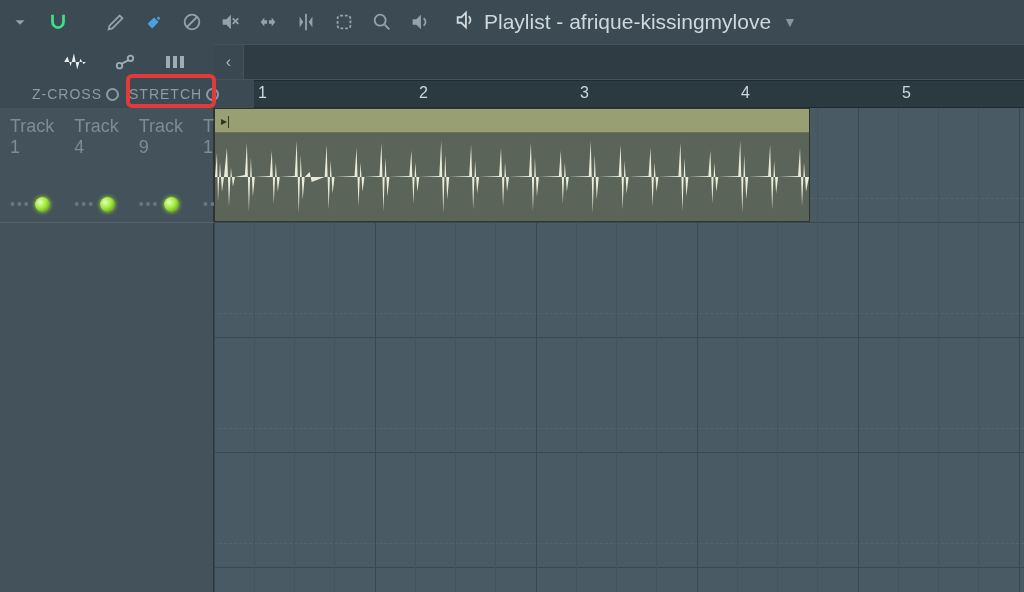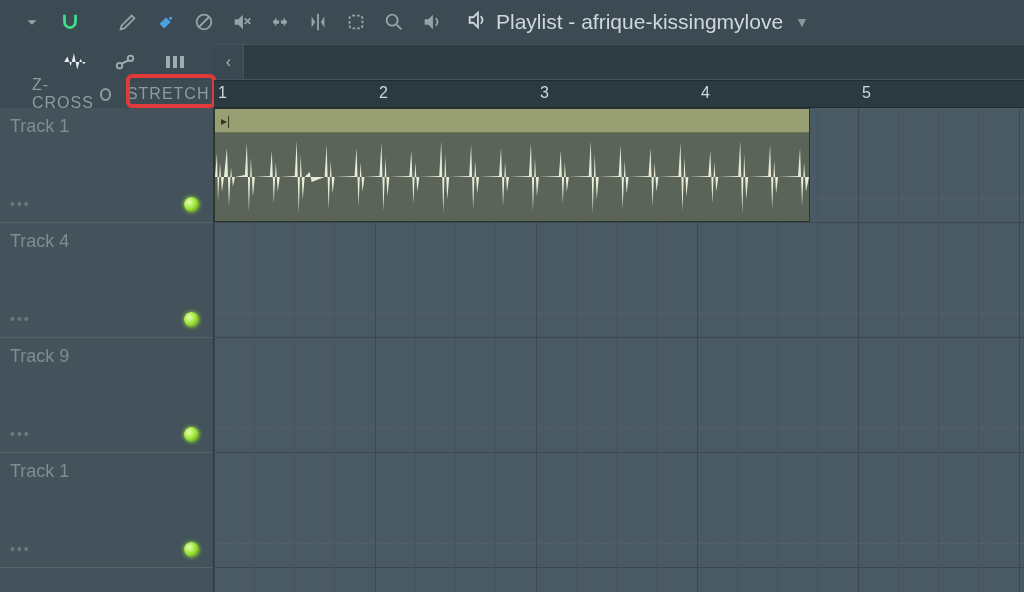--- a/index.html
+++ b/index.html
@@ -7,21 +7,21 @@
     width: 1024px; height: 592px;
     background: #34434c;
     font-family: Arial, sans-serif;
     overflow: hidden;
     color: #aab4b8;
   }
   .toolbar {
     height: 44px;
     display: flex;
     align-items: center;
-    padding: 0 20px;
+    padding: 0 8px;
     gap: 14px;
     background: #3c4a53;
   }
   .toolbar .icon-btn {
     display: flex; align-items: center; justify-content: center;
     width: 24px; height: 24px;
     color: #94a2a9;
     cursor: pointer;
   }
   .toolbar .icon-btn svg { width: 22px; height: 22px; }
@@ -68,25 +68,25 @@
   }
   .scroll-track { flex:1; height: 14px; background:#2f3c44; }
 
   .optrow {
     height: 28px;
     display:flex; align-items:center;
     background: #3c4a53;
     position: relative;
   }
   .optrow-left {
-    width: 214px;
+    width: 254px;
     display:flex; align-items:center;
     padding-left: 32px;
-    gap: 16px;
-    font-size: 16px;
+    gap: 10px;
+    font-size: 14px;
     letter-spacing: 1px;
     color: #8f9ba1;
   }
   .opt-item { display:flex; align-items:center; gap:4px; }
   .radio {
     width:13px; height:13px; border:2px solid #8f9ba1; border-radius:50%;
     display:inline-block;
   }
   .highlight-box {
     position:absolute;
@@ -106,21 +106,21 @@
   }
   .ruler span { position:absolute; top:3px; }
 
   .body-area {
     display:flex;
     height: 484px;
   }
   .track-headers {
     width: 214px;
     background: #44525b;
-    display:flex; flex-direction:column;
+    display:flex; flex-direction:row;
     border-right: 1px solid #2a353c;
   }
   .track-head {
     height: 115px;
     border-bottom: 1px solid #55636b;
     position:relative;
     padding: 8px 10px;
     color: #7f8c93;
     font-size: 18px;
   }

